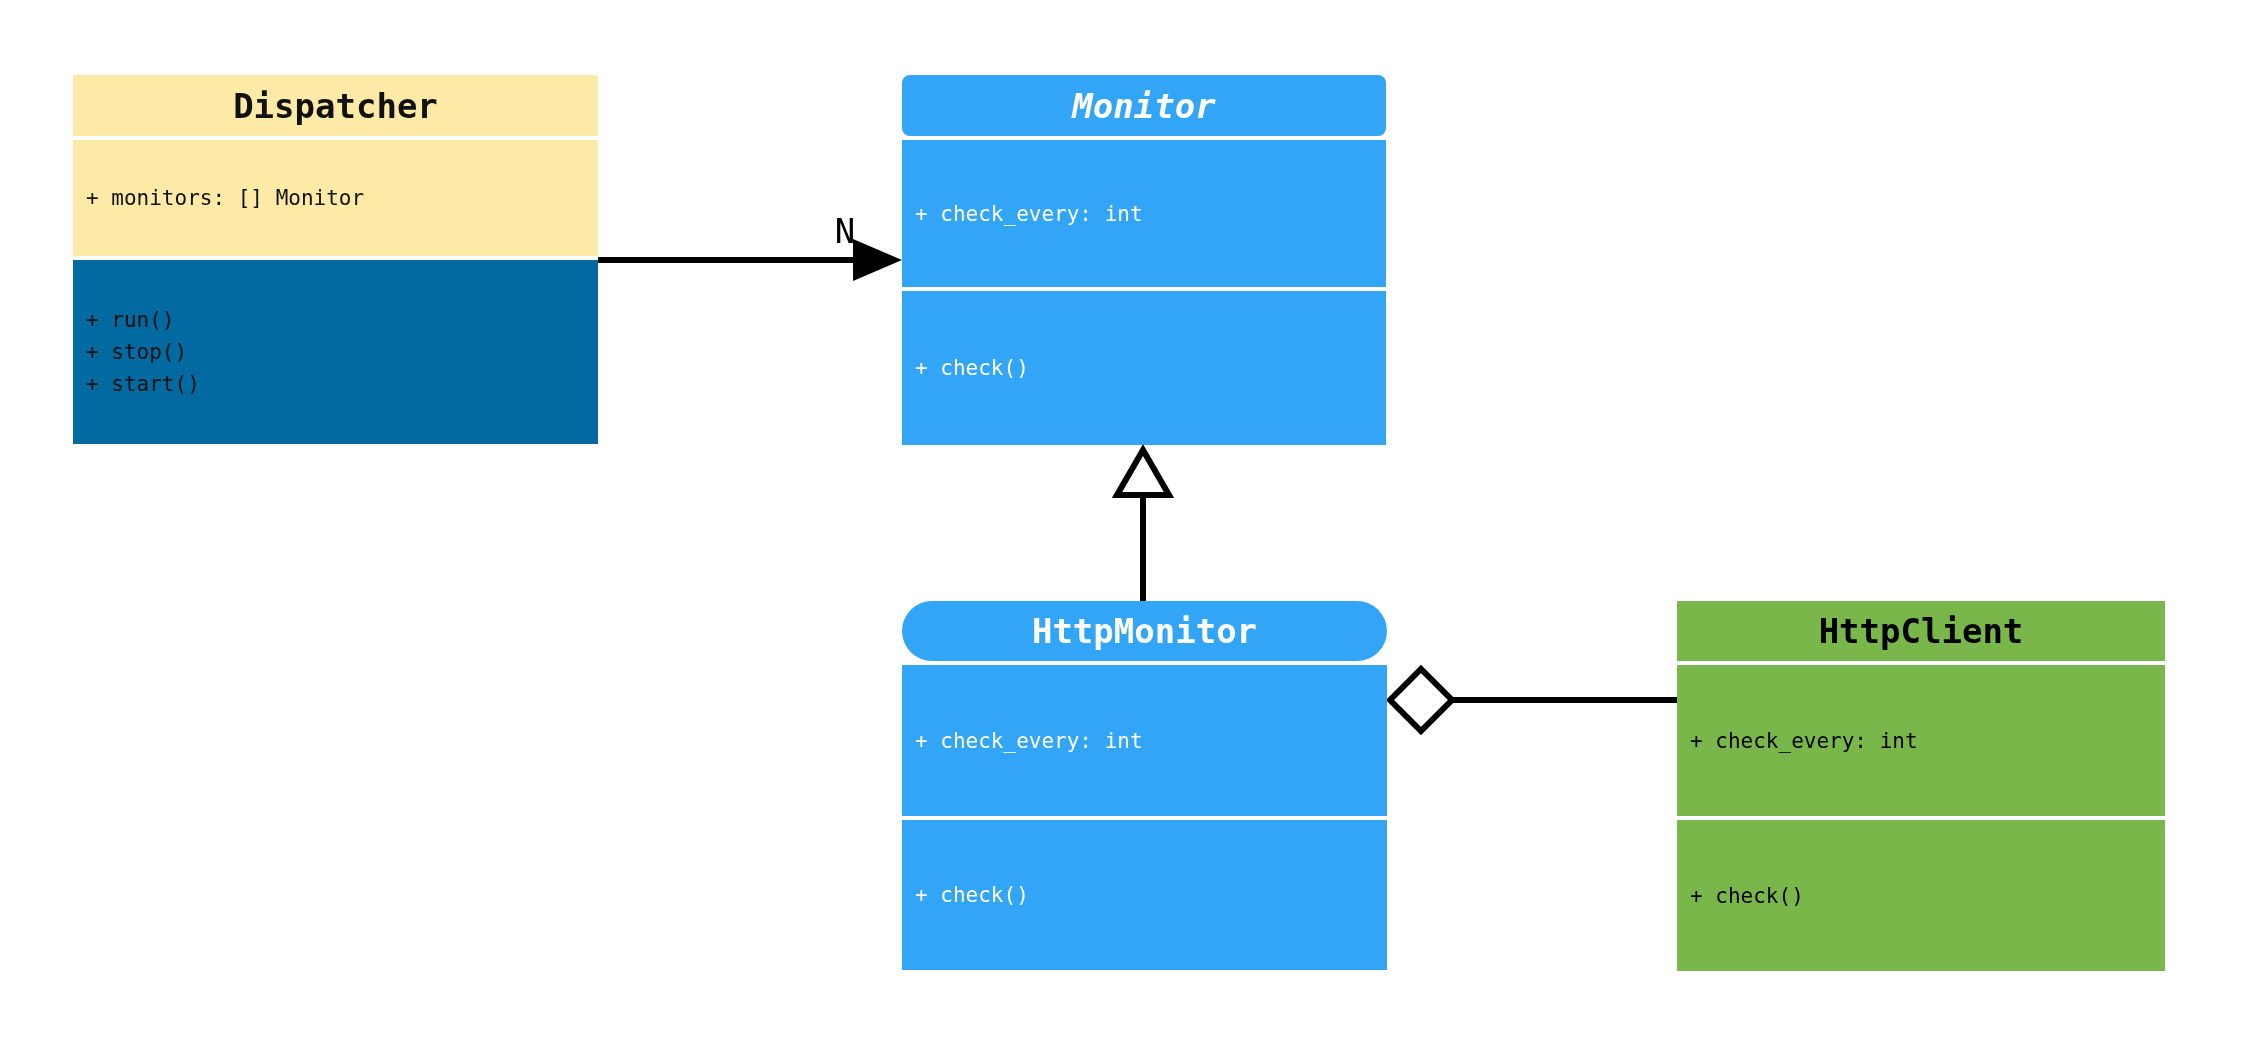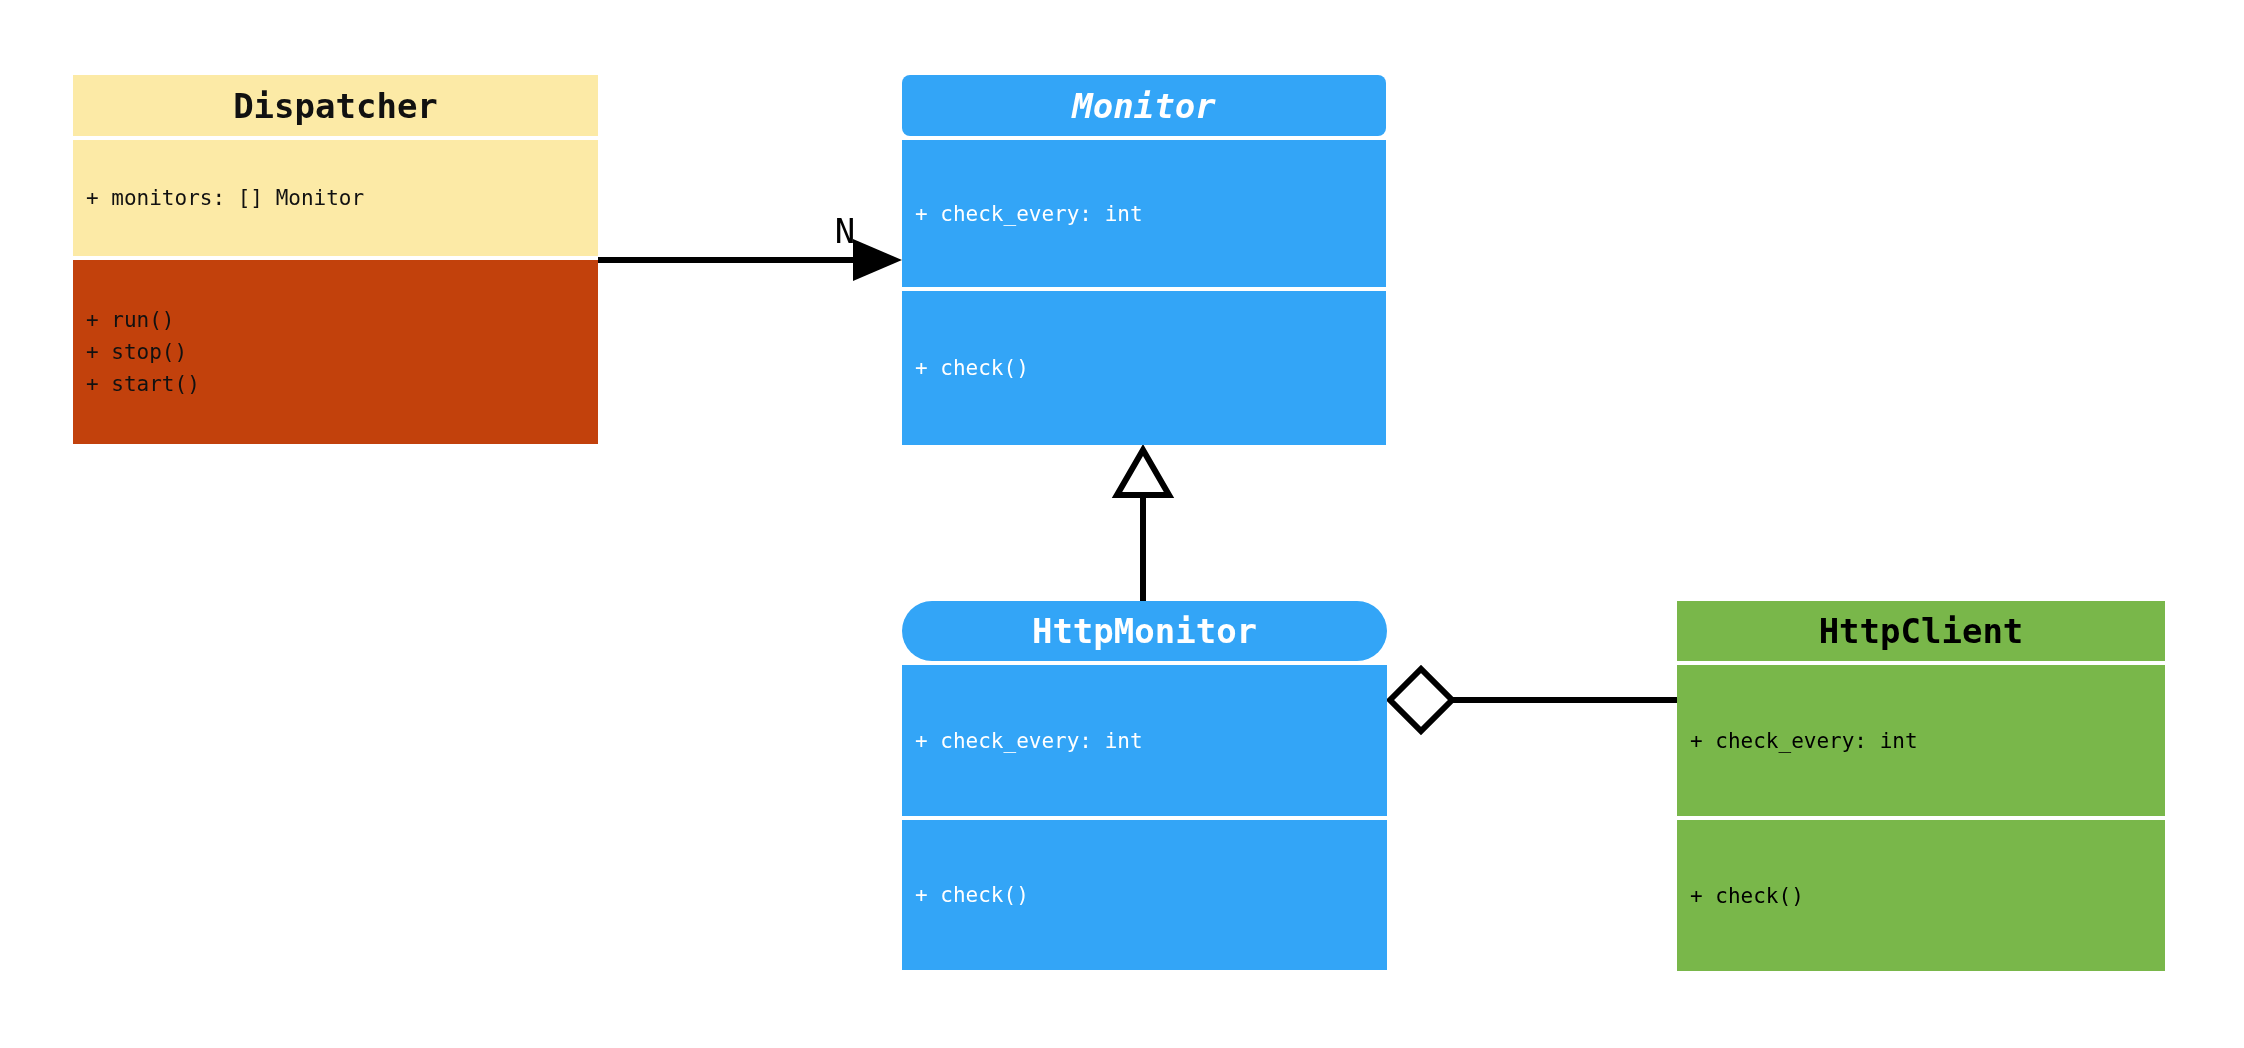--- a/index.html
+++ b/index.html
@@ -75,21 +75,21 @@
       <line x1="1450" y1="700" x2="1677" y2="700" stroke-width="6" stroke="#000000"></line>
       <polygon points="1390,700 1421,669 1452,700 1421,731" fill="#FFFFFF" stroke-width="6" stroke="#000000"></polygon>
     </g>
   </svg>
 
   <div class="uml-class" style="left: 73px; top: 75px; width: 525px; height: 369px; color: rgb(17, 17, 17);">
     <div class="compartment uml-title" style="height: 61px; background-color: rgb(252, 234, 166);">Dispatcher</div>
     <div class="compartment" style="height: 116px; background-color: rgb(252, 234, 166);">
       <div class="member">+ monitors: [] Monitor</div>
     </div>
-    <div class="compartment" style="flex: 1 1 0%; background-color: #c2410c;">
+    <div class="compartment" style="flex: 1 1 0%; background-color: #0369a1;">
       <div class="member">+ run()</div>
       <div class="member">+ stop()</div>
       <div class="member">+ start()</div>
     </div>
   </div>
 
   <div class="uml-class" style="left: 902px; top: 75px; width: 484px; height: 370px; color: rgb(255, 255, 255);">
     <div class="compartment uml-title italic" style="height: 61px; background-color: rgb(51, 165, 247); border-radius: 8px;">Monitor</div>
     <div class="compartment" style="height: 147px; background-color: rgb(51, 165, 247);">
       <div class="member">+ check_every: int</div>

